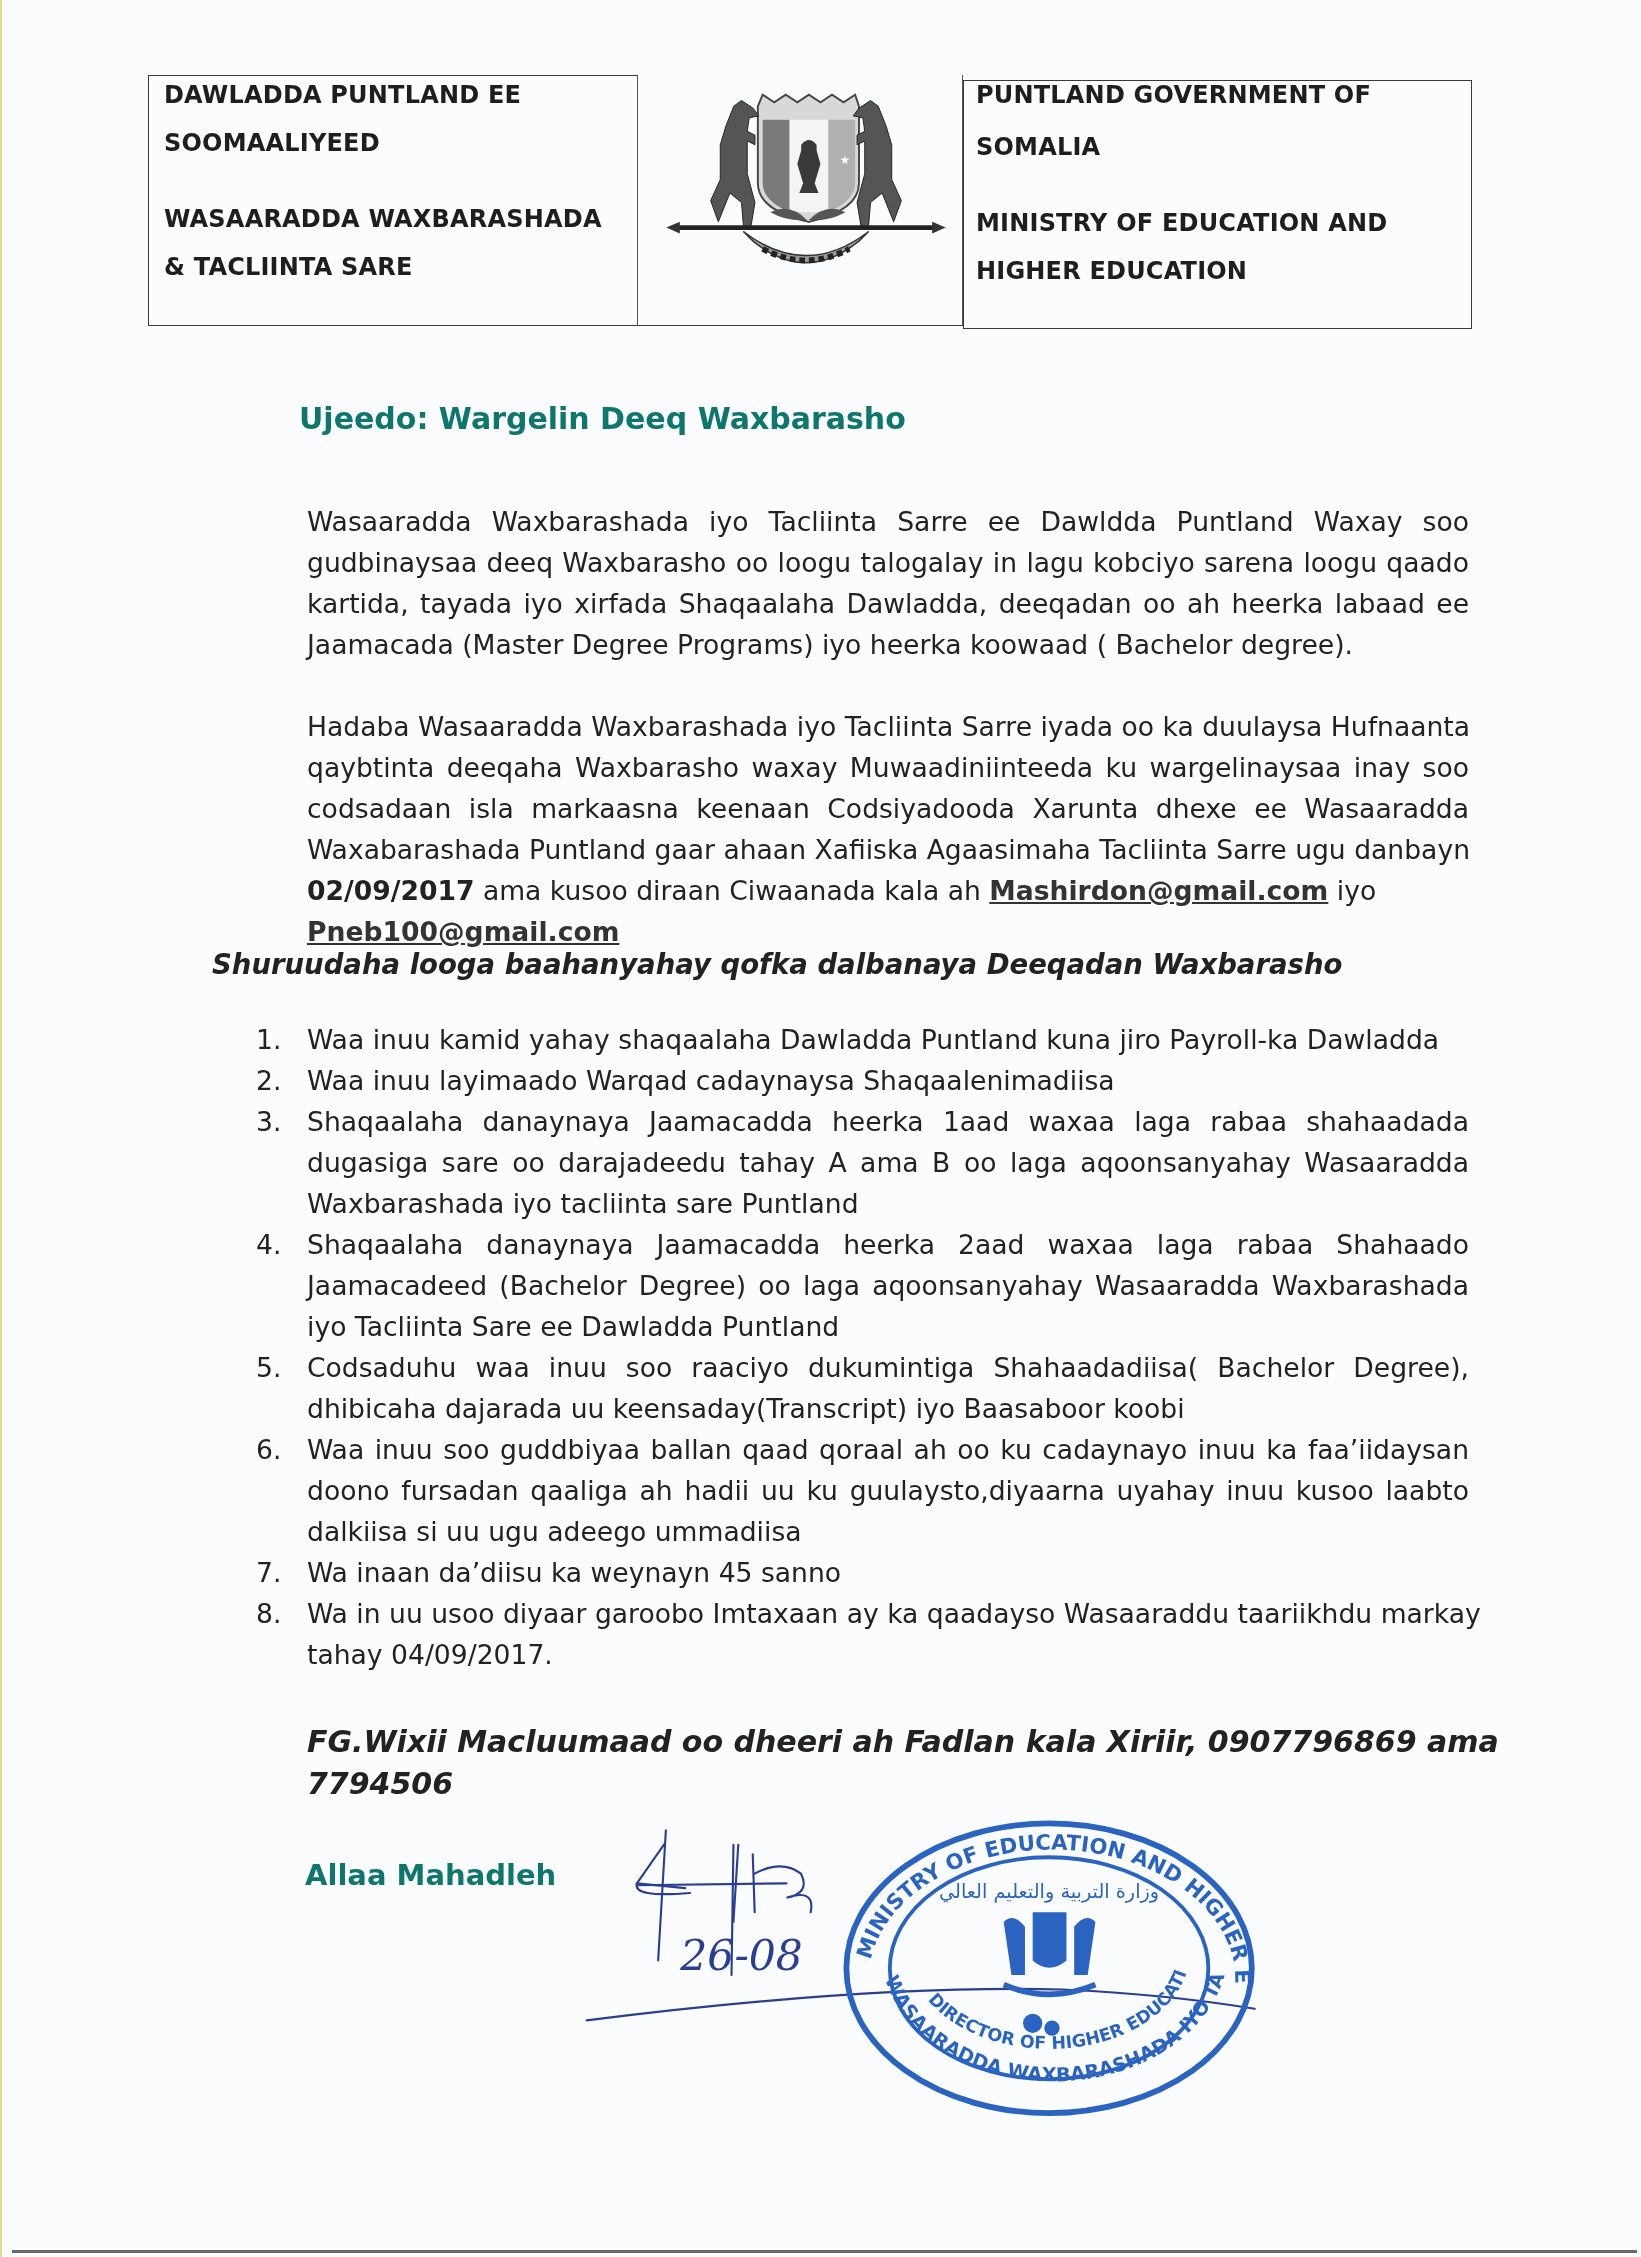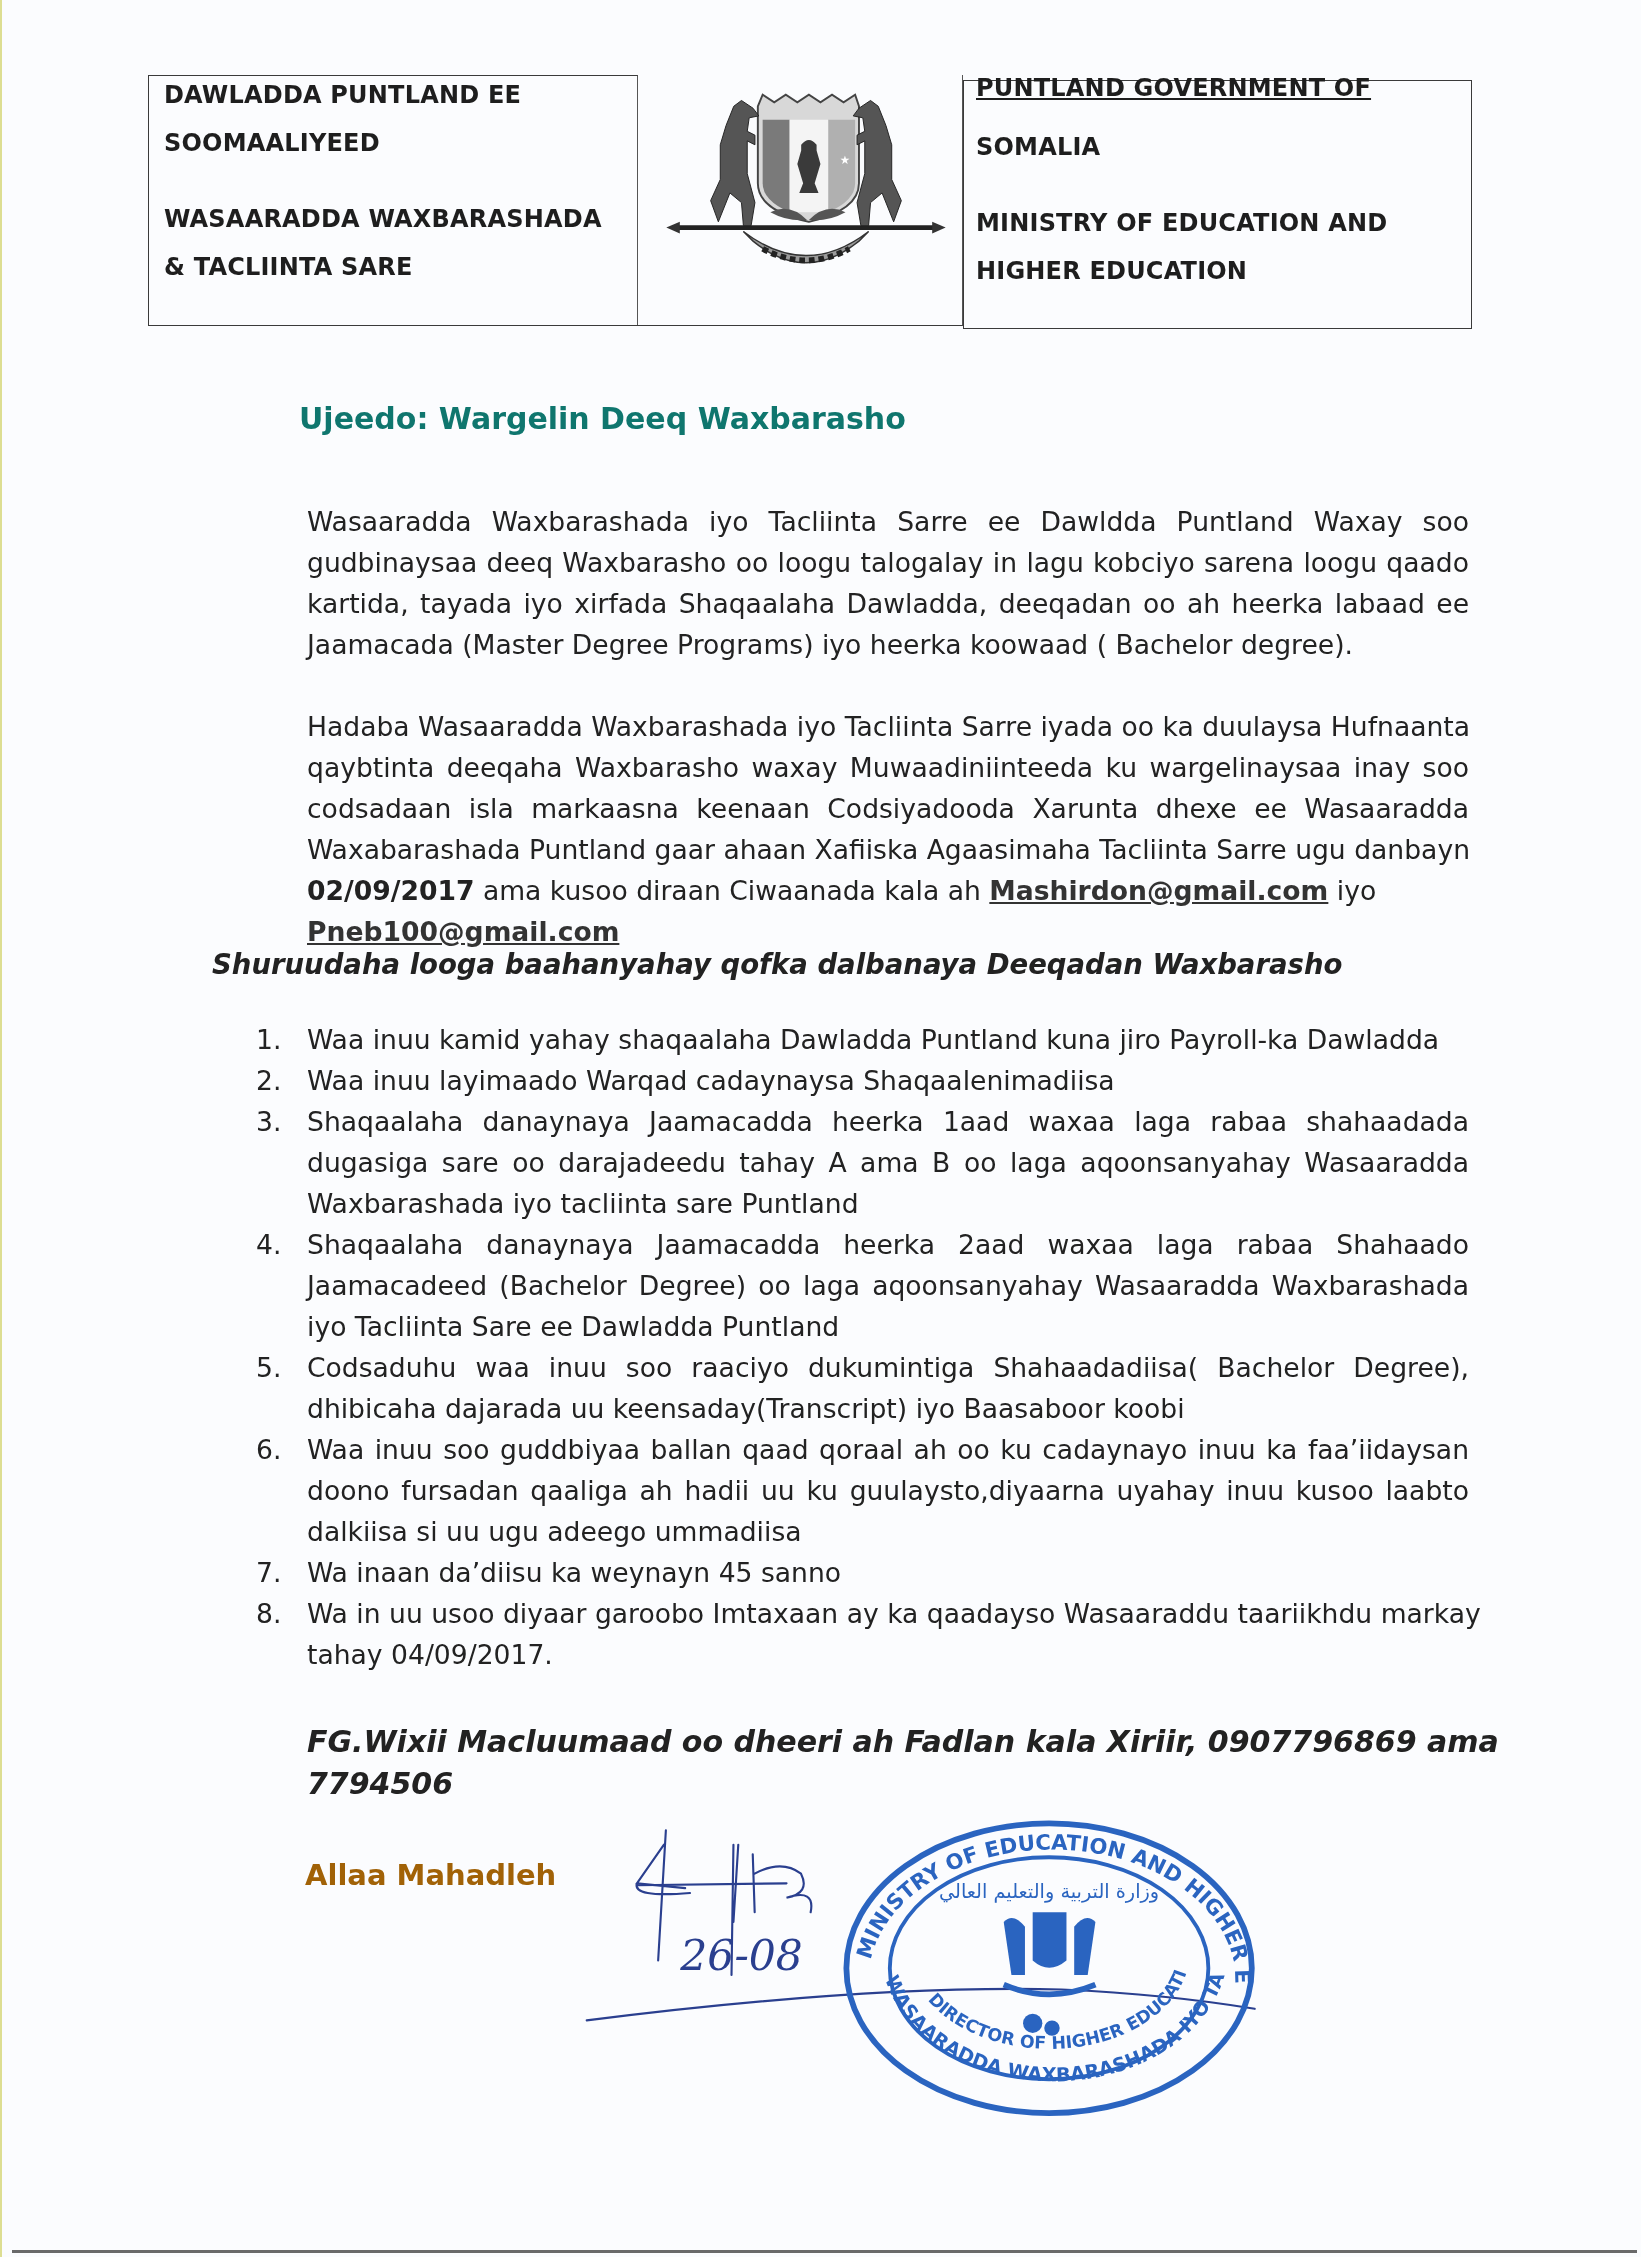--- a/index.html
+++ b/index.html
@@ -29,41 +29,41 @@
 
   .list { position:absolute; left:256px; top:1019px; width:1213px; font-size:26.6px; color:#222; }
   .li { position:relative; padding-left:51px; }
   .li .num { position:absolute; left:0; top:0; }
   .li .txt .line { display:block; height:41px; line-height:41px; white-space:nowrap; text-align:justify; text-align-last:justify; }
   .li .txt .line.last { text-align-last:left; }
 
   .fg { left:307px; top:1721px; width:1163px; font-size:30px; font-weight:bold; font-style:italic; line-height:42px; color:#222; }
   .fg .line { display:block; white-space:nowrap; text-align:justify; text-align-last:justify; }
   .fg .line.last { text-align-last:left; }
-  .thanks { left:305px; top:1858px; font-size:29px; font-weight:bold; color:#a16207; }
+  .thanks { left:305px; top:1858px; font-size:29px; font-weight:bold; color:#0f766e; }
 
   .stamp-svg { position:absolute; left:579px; top:1806px; width:695px; height:367px; }
   .bottom-rule { position:absolute; left:11.6px; top:2250px; width:1625px; height:2.9px; background:#6a6a6a; }
   .left-edge { position:absolute; left:0; top:0; width:1.9px; height:2257px; background:#c9c94a; opacity:0.6; }
 </style>
 </head>
 <body>
 
 <div class="left-edge"></div>
 
 <div class="hbox hbox-left"></div>
 <div class="hbox hbox-mid"></div>
 <div class="hbox hbox-right"></div>
 
 <div class="htext" style="left:164px;top:81px;">DAWLADDA PUNTLAND EE</div>
 <div class="htext" style="left:164px;top:129px;">SOOMAALIYEED</div>
 <div class="htext" style="left:164px;top:205px;">WASAARADDA WAXBARASHADA</div>
 <div class="htext" style="left:164px;top:253px;">&amp; TACLIINTA SARE</div>
 
-<div class="htext" style="left:976px;top:74px;text-decoration:underline;">PUNTLAND GOVERNMENT OF</div>
+<div class="htext" style="left:976px;top:81px;">PUNTLAND GOVERNMENT OF</div>
 <div class="htext" style="left:976px;top:133px;">SOMALIA</div>
 <div class="htext" style="left:976px;top:209px;">MINISTRY OF EDUCATION AND</div>
 <div class="htext" style="left:976px;top:257px;">HIGHER EDUCATION</div>
 
 <svg class="crest" viewBox="0 0 290 190">
 
   <line x1="8" y1="146" x2="282" y2="146" stroke="#222" stroke-width="5"></line>
   <polygon points="0,146 14,140 14,152" fill="#333"></polygon>
   <polygon points="290,146 276,140 276,152" fill="#333"></polygon>
 

